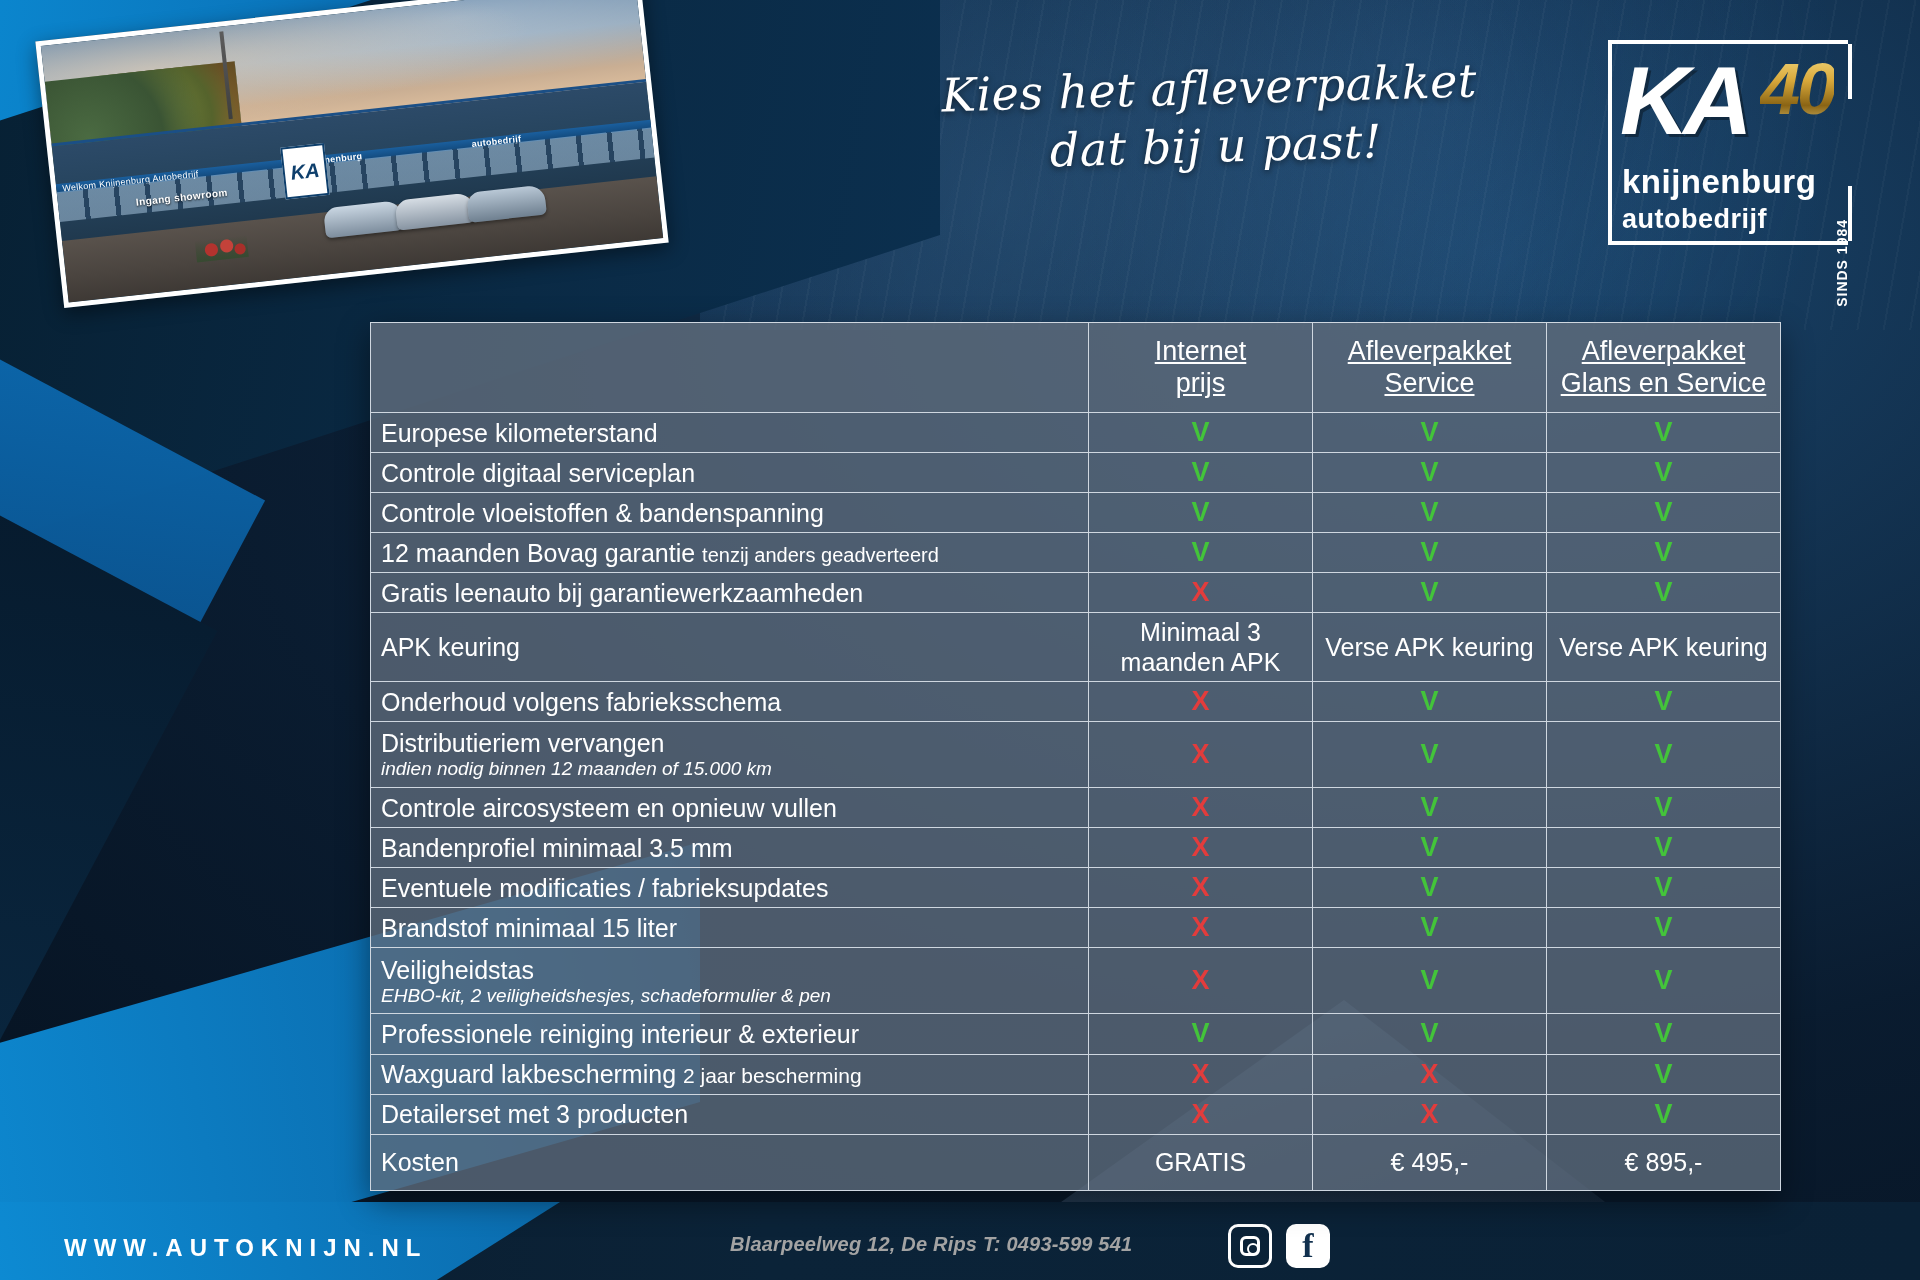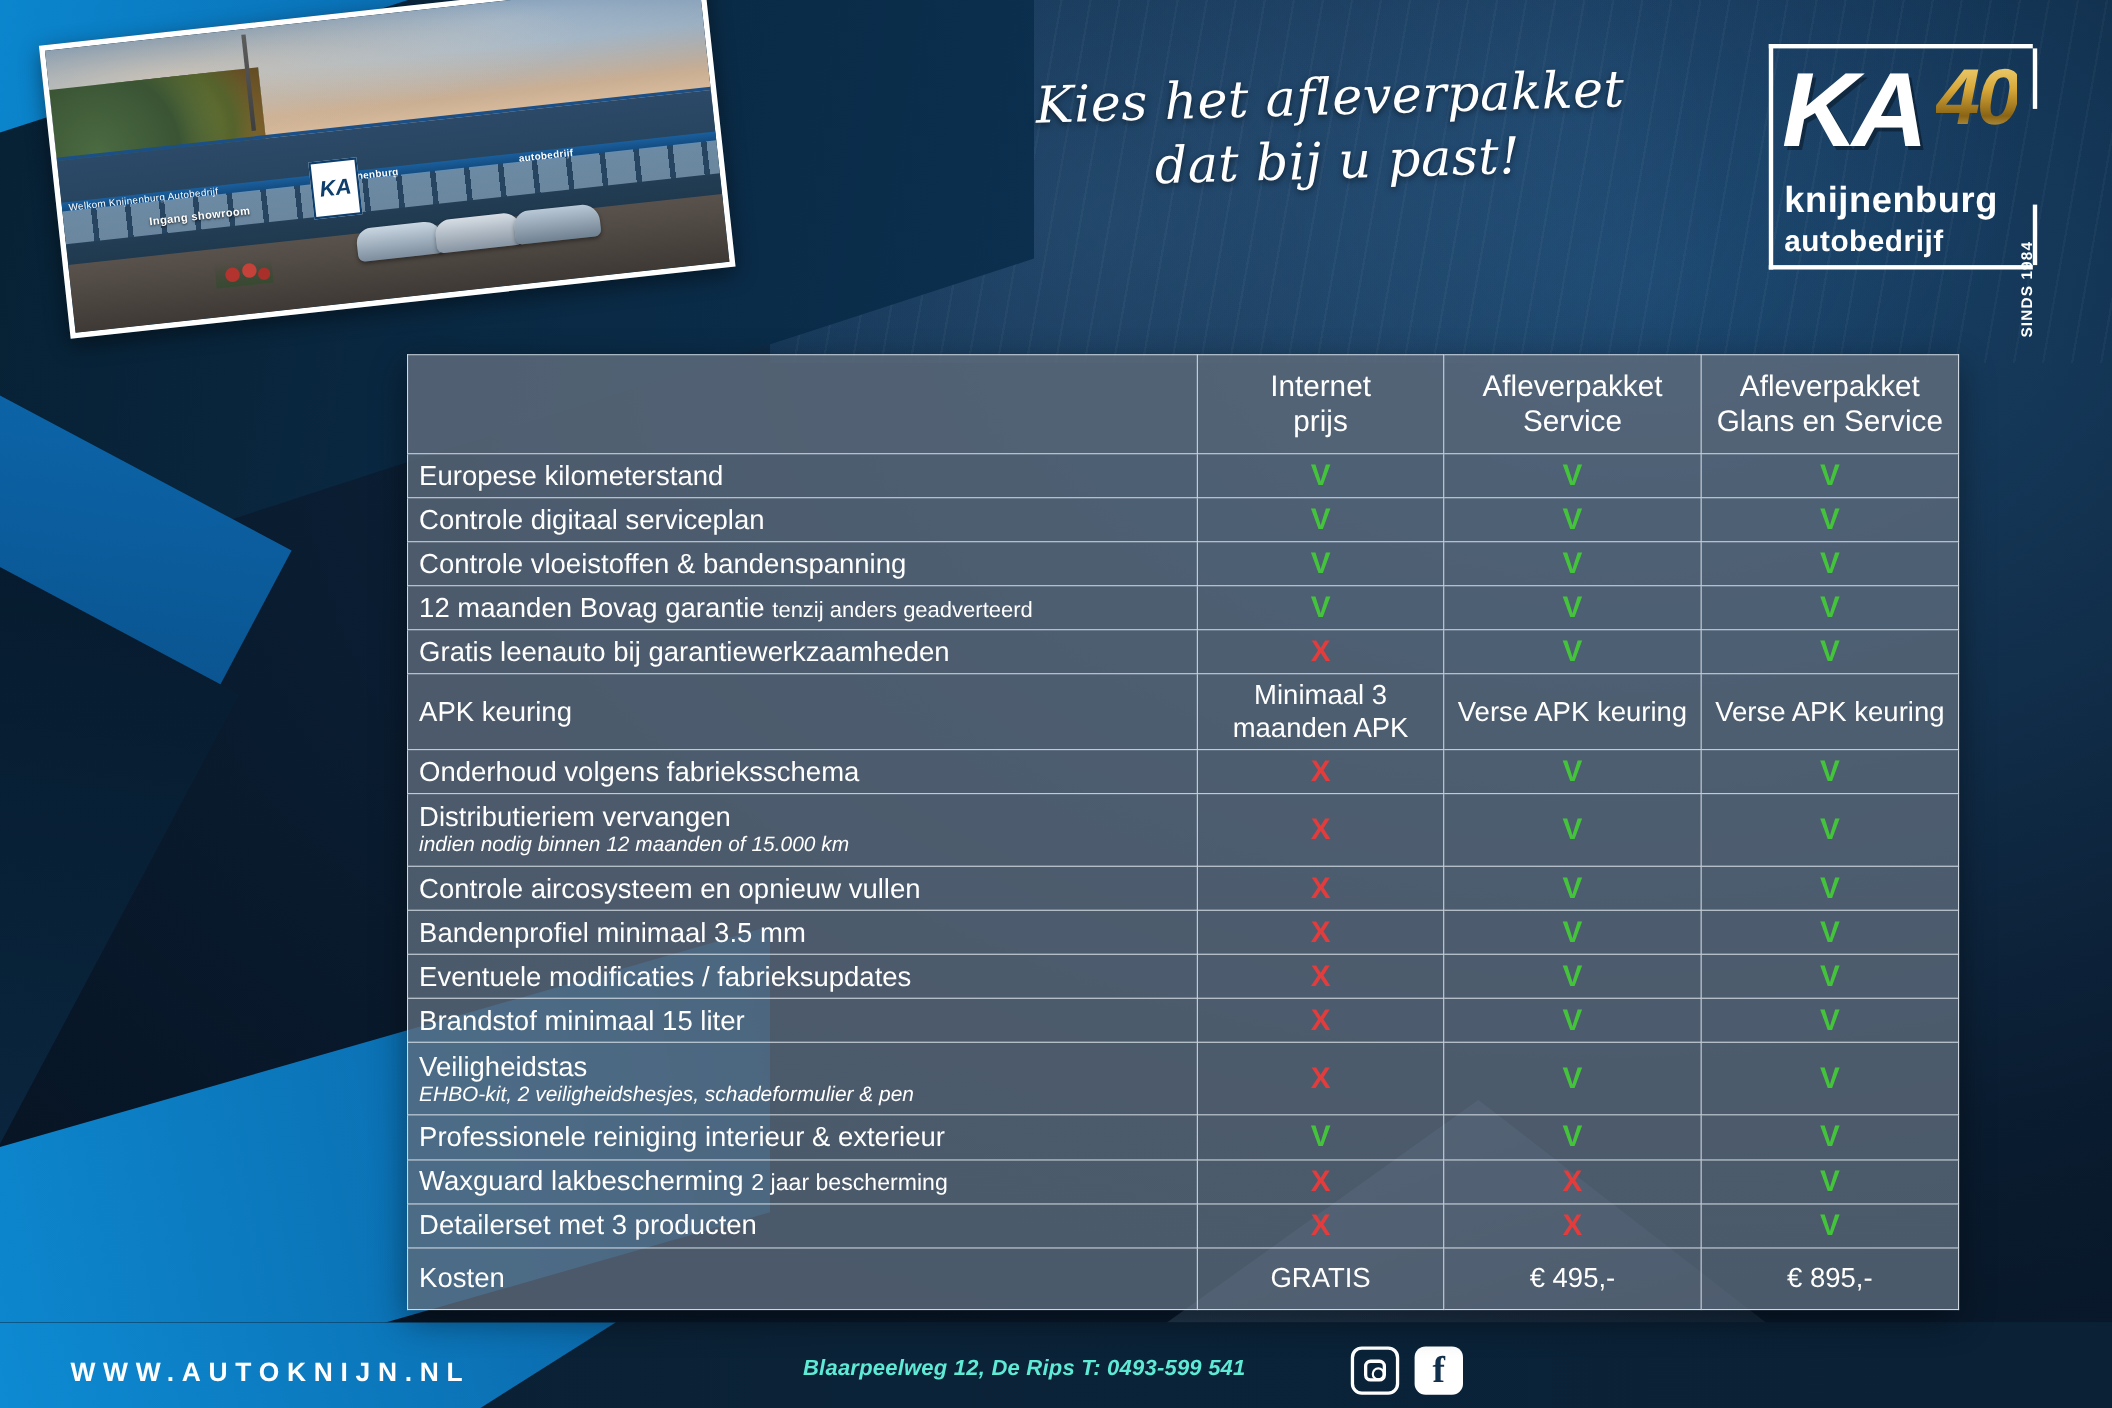--- a/index.html
+++ b/index.html
@@ -276,20 +276,21 @@
     padding: 4px 10px;
     vertical-align: middle;
   }
   table.pkg thead th {
     background: rgba(92,106,122,0.86);
     font-size: 27px;
     font-weight: 400;
     text-align:center;
     line-height: 1.18;
     height: 90px;
+    text-decoration: underline;
   }
   table.pkg thead th.blank { background: rgba(92,106,122,0.86); }
   td.label {
     font-size: 25px;
     text-align:left;
     line-height:1.2;
     padding-left: 14px;
   }
   td.label .sub {
     display:inline;
@@ -329,21 +330,21 @@
   
   .footer-url {
     position:absolute; left:64px; bottom:18px;
     color:#ffffff; font-size: 24px; font-weight:700;
     letter-spacing: 7px;
     z-index: 7;
     font-family:"Liberation Sans", sans-serif;
   }
   .footer-addr {
     position:absolute; left:730px; bottom:24px;
-    color:#5eead4; font-size: 20px; font-weight:700; font-style: italic;
+    color:#a3a3a3; font-size: 20px; font-weight:700; font-style: italic;
     letter-spacing:.2px;
     z-index: 7;
   }
   .social {
     position:absolute; right:590px; bottom:12px;
     display:flex; gap:14px; z-index:7;
   }
   .soc {
     width: 44px; height: 44px; border-radius: 10px;
     display:flex; align-items:center; justify-content:center;

